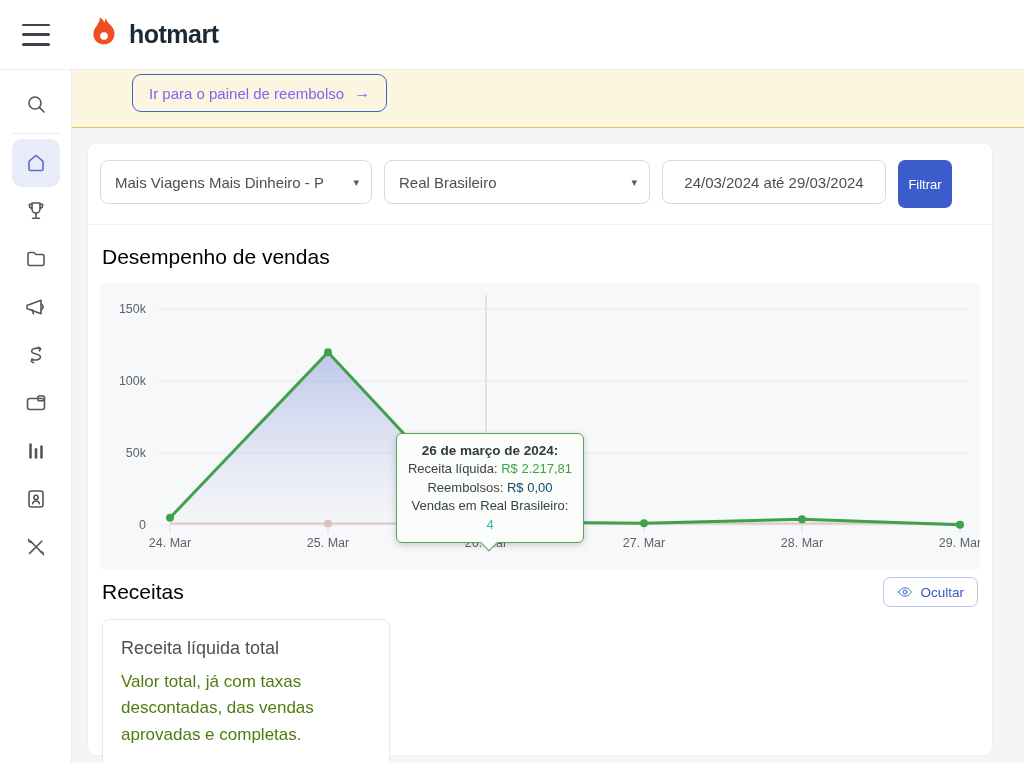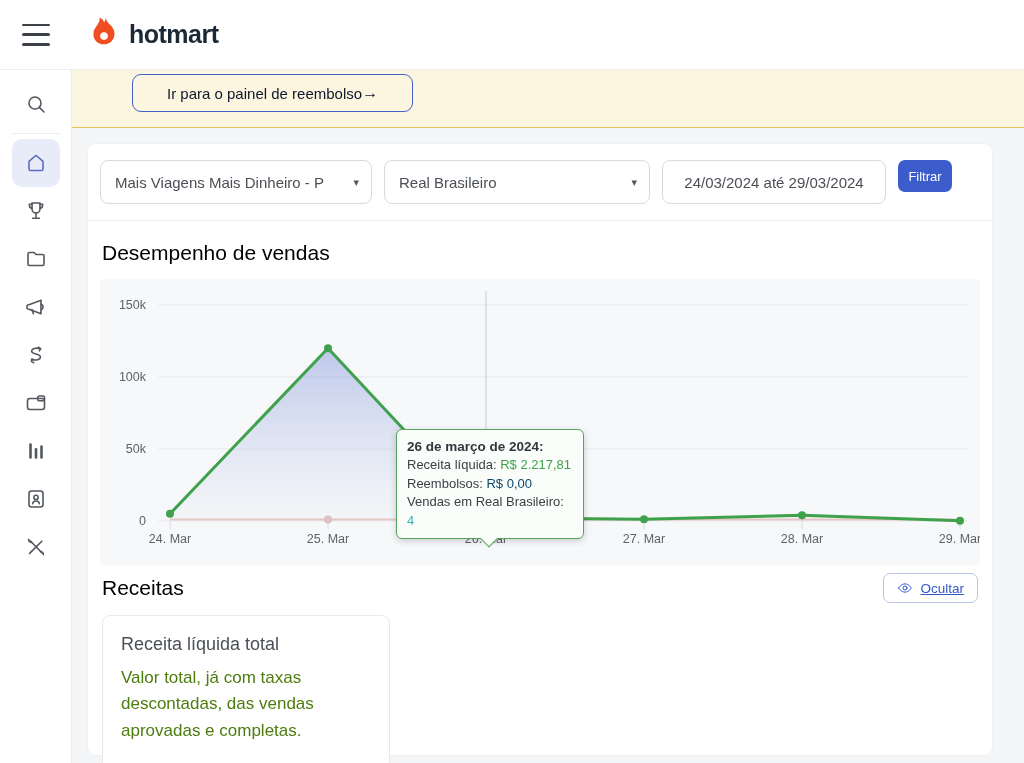--- a/index.html
+++ b/index.html
@@ -24,63 +24,63 @@
   .side-item svg { width:24px; height:24px; stroke:#53575e; stroke-width:1.6; fill:none;
                    stroke-linecap:round; stroke-linejoin:round; }
   .side-item.active { background:#e8ecf8; }
   .side-item.active svg { stroke:#5c6cc4; }
   .side-divider { width:48px; height:0; border-top:1px solid #ececee; margin:5px 0; }
 
   .main { flex:1; background:#f4f5f7; display:flex; flex-direction:column; overflow:hidden; }
 
   
   .banner { height:58px; background:#fcf5e0; border-bottom:1px solid #e3c659; padding:4px 0 0 60px; }
-  .banner-btn { display:inline-flex; align-items:center; padding:9px 34px;
+  .banner-btn { display:inline-flex; align-items:center; gap:10px; padding:9px 16px;
                 background:transparent; border:1.5px solid #3f63c8; border-radius:9px;
-                color:#0f172a; font-size:15px; cursor:pointer; font-family:inherit; }
+                color:#8b5cf6; font-size:15px; cursor:pointer; font-family:inherit; }
   .banner-btn .arrow { font-size:16px; }
 
   
   .content { flex:1; padding:16px 32px 8px 16px; }
   .card { background:#fff; border-radius:8px; height:611px; box-shadow:0 0 0 1px #eef0f2; }
 
   .filters { display:flex; gap:12px; padding:16px 12px; border-bottom:1px solid #f0f1f3; }
   .select { height:44px; border:1px solid #d8dadd; border-radius:8px; background:#fff;
             display:flex; align-items:center; justify-content:space-between;
             padding:0 12px 0 14px; font-size:15px; color:#4a4f56; cursor:pointer; }
   .select .caret { font-size:11px; color:#555a60; margin-left:10px; }
   .sel-product { width:272px; }
   .sel-currency { width:266px; }
   .date-input { width:224px; height:44px; border:1px solid #d8dadd; border-radius:8px;
                 font-size:15px; color:#4a4f56; text-align:center; font-family:inherit; }
-  .filter-btn { width:54px; height:32px; background:#3d5ccc; color:#fff; border:none;
+  .filter-btn { width:54px; height:48px; background:#3d5ccc; color:#fff; border:none;
                 border-radius:7px; font-size:13px; cursor:pointer; font-family:inherit; }
 
   .section-title { font-size:21px; font-weight:500; color:#000000; }
   .sales-title { margin:20px 0 14px 14px; }
 
   .chart-panel { position:relative; margin:0 12px; height:286px; background:#f7f8f9; }
   .chart-panel svg { display:block; width:880px; height:286px; }
   svg text.ax { font-size:12.5px; fill:#5d636b; font-family:"Liberation Sans", sans-serif; }
 
   
-  .tooltip { position:absolute; left:296px; top:150px; width:188px; text-align:left;
+  .tooltip { position:absolute; left:296px; top:150px; width:188px; text-align:center;
              background:#fbfdfa; border:1.5px solid #56a45e; border-radius:6px;
              padding:7px 10px 8px; font-size:13px; color:#3c4147; line-height:1.42;
              box-shadow:0 2px 7px rgba(0,0,0,.18); }
   .tooltip .tt-title { font-weight:bold; color:#33383e; font-size:13.5px; }
   .tooltip-arrow { position:absolute; bottom:-7px; left:46%; width:12px; height:12px;
                    background:#fbfdfa; border-right:1.5px solid #56a45e;
                    border-bottom:1.5px solid #56a45e; transform:rotate(45deg); }
 
   
   .rev-head { display:flex; align-items:center; justify-content:space-between; margin:8px 14px 12px; }
   .hide-btn { display:inline-flex; align-items:center; gap:7px; padding:6px 13px;
               background:#fff; border:1px solid #b9c6ea; border-radius:7px;
-              color:#3558c8; font-size:13.5px; cursor:pointer; font-family:inherit;text-decoration:underline; }
+              color:#3558c8; font-size:13.5px; cursor:pointer; font-family:inherit; }
   .hide-btn svg { width:16px; height:16px; stroke:#3558c8; stroke-width:1.5; fill:none;
                   stroke-linecap:round; }
   .rev-card { width:288px; margin-left:14px; border:1px solid #e7e9eb; border-radius:8px;
               padding:18px 18px 20px; background:#fff; }
   .rev-card h3 { font-size:18px; font-weight:500; color:#4b5157; margin-bottom:10px; }
   .rev-card p  { font-size:17px; color:#4d7c0f; line-height:1.55; margin-bottom:14px; }
   .rev-amount  { font-size:27px; font-weight:500; color:#41a04d; }
 </style>
 </head>
 <body>

